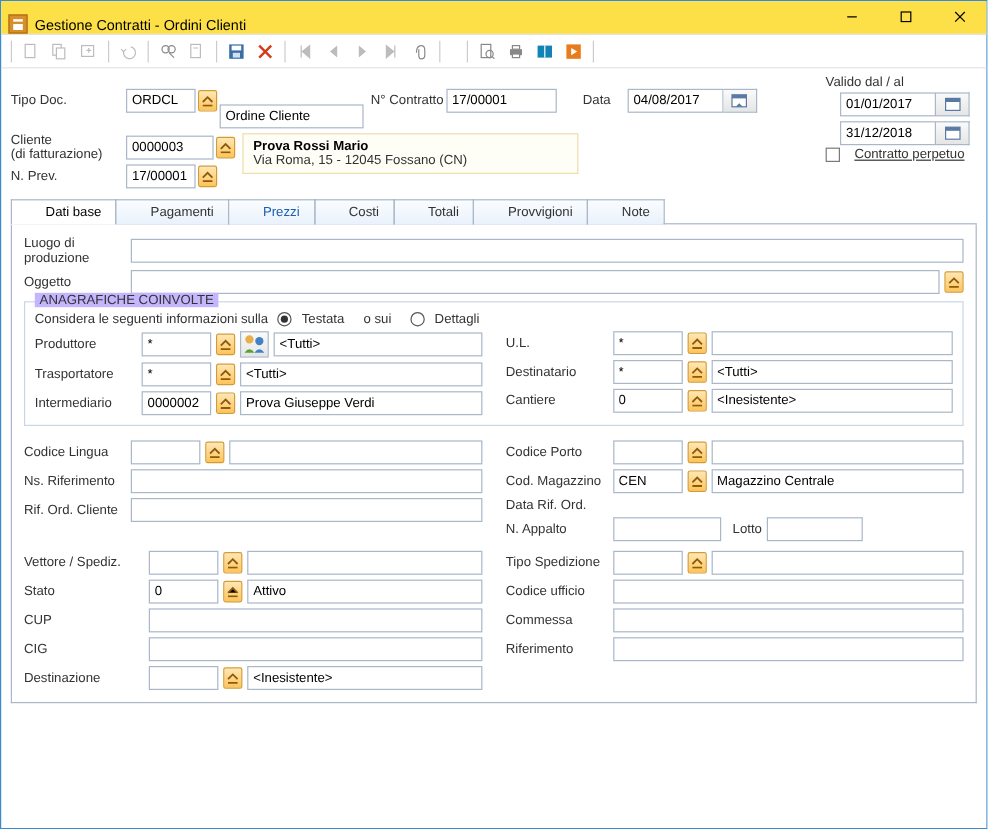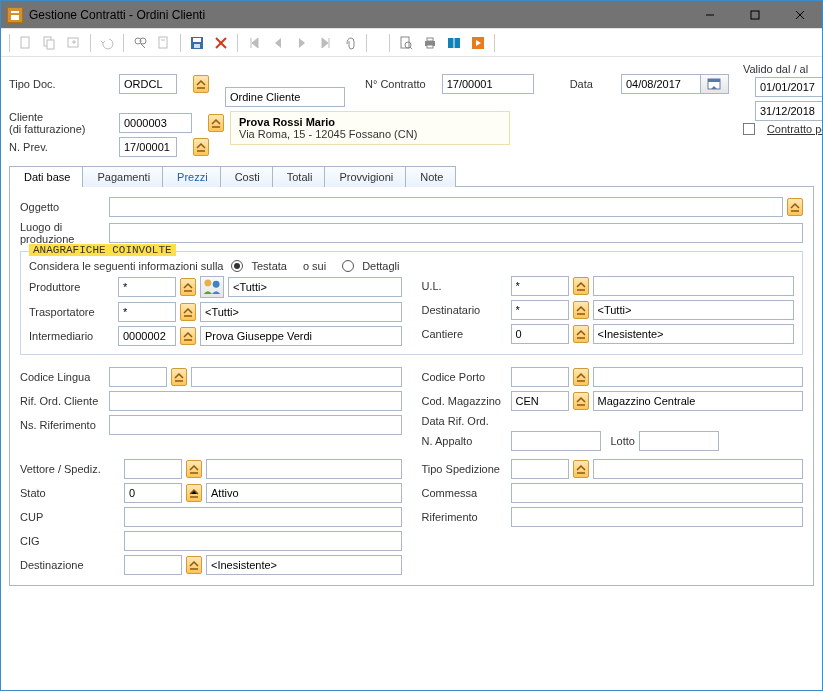--- a/index.html
+++ b/index.html
@@ -1,53 +1,53 @@
 <!DOCTYPE html>
 <html><head>
 <meta charset="utf-8">
 <style>
   * { box-sizing: border-box; font-family: "Segoe UI", Tahoma, sans-serif; font-size: 11px; }
   body { margin: 0; background: #fff; color: #333; }
   .window { width: 823px; height: 691px; border: 1px solid #3b8ac9; display: flex; flex-direction: column; background: #fff; }
-  .titlebar { height: 28px; background: #737373; display: flex; align-items: center; padding: 0 0 0 6px; border-bottom: 1px solid #e4e4e4; }
+  .titlebar { height: 28px; background: #fde047; display: flex; align-items: flex-end; padding: 0 0 0 6px; border-bottom: 1px solid #e4e4e4; }
   .titlebar .icon { width: 16px; height: 16px; margin-right: 6px; background: #d68f2a; border: 1px solid #b06f12; position: relative; }
   .titlebar .icon::before { content:""; position:absolute; left:3px; top:3px; width:8px; height:2px; background:#fff;}
   .titlebar .icon::after { content:""; position:absolute; left:3px; top:7px; width:8px; height:5px; background:#fff;}
   .title-text { flex: 0 0 auto; color:#000; font-size:12px;}
   .title-spacer { flex:1; }
   .winbtn { width: 45px; height: 28px; display:flex; align-items:center; justify-content:center; color:#000;}
   .winbtn svg { width:10px; height:10px; }
   .toolbar { height: 28px; display:flex; align-items:center; gap:4px; padding: 0 6px; border-bottom:1px solid #e4e4e4;}
   .tb-sep { width:1px; height:18px; background:#ccc; margin:0 2px;}
   .tb-btn { width:20px; height:20px; display:flex; align-items:center; justify-content:center; color:#555;}
   .tb-btn svg { width:16px; height:16px; }
   .content { flex:1; padding: 4px 8px; overflow:hidden; }
   .label { color:#333; white-space:nowrap; }
   input.fld, .fld { height:20px; border:1px solid #a9b7c9; background:#fff; padding:1px 4px; font-size:11px; }
   input.fld:disabled { background:#f3f3f3; }
   .lookup { width:16px; height:18px; background:linear-gradient(#ffe7b5,#ffc458); border:1px solid #d39b33; border-radius:2px; display:flex; align-items:center; justify-content:center; }
   .lookup svg { width:10px; height:10px; }
-  .header-row1 { display:flex; align-items:center; gap:16px; margin-bottom:4px;}
+  .header-row1 { display:flex; align-items:center; gap:2px; margin-bottom:4px;}
   .addr-box { border:1px solid #f0ddae; background:#fffef6; padding:4px 8px; flex:0 0 auto; }
   .addr-box .strong { font-weight:bold; color:#000;}
   .validity { border:0; padding:2px 6px 6px 6px; margin:0; float:right; }
   .validity .cap { color:#333; margin-bottom:2px;}
   .date-ctl { display:flex; align-items:center; gap:0;padding-left:12px; }
   .date-ctl input { width:80px; height:20px; border:1px solid #a9b7c9; padding:1px 4px;}
   .date-btn { width:28px; height:20px; border:1px solid #a9b7c9; border-left:none; background:linear-gradient(#fafafa,#e5e5e5); display:flex; align-items:center; justify-content:center;}
   .date-btn svg { width:14px; height:14px; }
   .chk-row { display:flex; align-items:center; gap:12px; margin-top:2px;text-decoration:underline;}
   .chk { width:12px; height:12px; border:1px solid #7a7a7a; background:#fff;}
   .tabs { display:flex; border-bottom:1px solid #a9b7c9; margin-top:4px; }
-  .tab { padding:4px 12px 3px 14px; border:1px solid #a9b7c9; border-bottom:none; background:linear-gradient(#fafdff,#e9f1fb); margin-right:-1px; color:#333; position:relative; top:1px;}
+  .tab { padding:4px 12px 3px 28px; border:1px solid #a9b7c9; border-bottom:none; background:linear-gradient(#fafdff,#e9f1fb); margin-right:-1px; color:#333; position:relative; top:1px;}
   .tab.active { background:#fff; border-bottom:1px solid #fff; color:#000;}
   .tab.blue { color:#1a5fb4; }
   .tab-body { border:1px solid #a9b7c9; border-top:none; padding:6px 10px 10px 10px; }
   .fs { border:1px solid #c9d6e5; margin-top:6px; padding:4px 8px 8px 8px; position:relative;}
-  .fs-title { position:absolute; top:-8px; left:8px; background:#fde047; padding:0 4px; color:#333;font-family:Liberation Mono, monospace;}
+  .fs-title { position:absolute; top:-8px; left:8px; background:#c4b5fd; padding:0 4px; color:#333;}
   .row { display:flex; align-items:center; gap:4px; margin-top:4px;}
   .row .label { width:85px; }
   .col2 { display:grid; grid-template-columns: 1fr 1fr; column-gap:20px; }
   .mini { width:58px;}
   .tiny { width:18px; height:18px; border:1px solid #a9b7c9; background:#fff; display:flex; align-items:center; justify-content:center;}
   .people-icon { width:24px; height:22px; border:1px solid #a9b7c9; background:linear-gradient(#fafafa,#e5e5e5); display:flex; align-items:center; justify-content:center;}
   .radio { width:12px; height:12px; border:1px solid #555; border-radius:50%; display:inline-flex; align-items:center; justify-content:center; background:#fff;}
   .radio .dot { width:6px; height:6px; background:#333; border-radius:50%;}
   .top-cluster { display:flex; align-items:flex-start; gap:8px; }
   .top-left { flex:1; }
@@ -284,35 +284,35 @@
       <div class="tab">Pagamenti</div>
       <div class="tab blue">Prezzi</div>
       <div class="tab">Costi</div>
       <div class="tab">Totali</div>
       <div class="tab">Provvigioni</div>
       <div class="tab">Note</div>
     </div>
 
     <div class="tab-body">
       <div class="row">
+        <div style="width:85px;">
+          <div class="label">Luogo di</div>
+          <div class="label">produzione</div>
+        </div>
+        <input class="fld" style="flex: 1 1 0%;">
+      </div>
+      <div class="row">
         <span class="label">Oggetto</span>
         <input class="fld" style="flex: 1 1 0%;">
         <div class="lookup">
             <svg viewBox="0 0 10 10">
               <path d="M1 6 L5 2 L9 6" stroke="#8a5a10" fill="none" stroke-width="1.5"></path>
               <line x1="1" y1="9" x2="9" y2="9" stroke="#8a5a10" stroke-width="1.5"></line>
             </svg>
           </div>
-      </div>
-      <div class="row">
-        <div style="width:85px;">
-          <div class="label">Luogo di</div>
-          <div class="label">produzione</div>
-        </div>
-        <input class="fld" style="flex: 1 1 0%;">
       </div>
 
       <div class="fs">
         <div class="fs-title">ANAGRAFICHE COINVOLTE</div>
         <div class="row" style="gap:8px;">
           <span>Considera le seguenti informazioni sulla</span>
           <span class="radio">
               <span class="dot"></span>
             </span>
           <span>Testata</span>
@@ -410,25 +410,25 @@
             <input class="fld mini" style="">
             <div class="lookup">
                 <svg viewBox="0 0 10 10">
                   <path d="M1 6 L5 2 L9 6" stroke="#8a5a10" fill="none" stroke-width="1.5"></path>
                   <line x1="1" y1="9" x2="9" y2="9" stroke="#8a5a10" stroke-width="1.5"></line>
                 </svg>
               </div>
             <input class="fld" style="flex: 1 1 0%;">
           </div>
           <div class="row">
+              <span class="label">Ns. Riferimento</span>
+            <input class="fld" style="flex: 1 1 0%;">
+          </div>
+          <div class="row">
               <span class="label">Rif. Ord. Cliente</span>
-            <input class="fld" style="flex: 1 1 0%;">
-          </div>
-          <div class="row">
-              <span class="label">Ns. Riferimento</span>
             <input class="fld" style="flex: 1 1 0%;">
           </div>
         </div>
         <div>
           <div class="row">
               <span class="label">Codice Porto</span>
             <input class="fld mini" style="">
             <div class="lookup">
                 <svg viewBox="0 0 10 10">
                   <path d="M1 6 L5 2 L9 6" stroke="#8a5a10" fill="none" stroke-width="1.5"></path>
@@ -511,20 +511,24 @@
             <input class="fld mini" style="">
             <div class="lookup">
                 <svg viewBox="0 0 10 10">
                   <path d="M1 6 L5 2 L9 6" stroke="#8a5a10" fill="none" stroke-width="1.5"></path>
                   <line x1="1" y1="9" x2="9" y2="9" stroke="#8a5a10" stroke-width="1.5"></line>
                 </svg>
               </div>
             <input class="fld" style="flex: 1 1 0%;">
           </div>
           <div class="row">
+              <span class="label">Codice ufficio</span>
+            <input class="fld" style="flex: 1 1 0%;">
+          </div>
+          <div class="row">
               <span class="label">Commessa</span>
             <input class="fld" style="flex: 1 1 0%;">
           </div>
           <div class="row">
               <span class="label">Riferimento</span>
             <input class="fld" style="flex: 1 1 0%;">
           </div>
         </div>
       </div>
 

